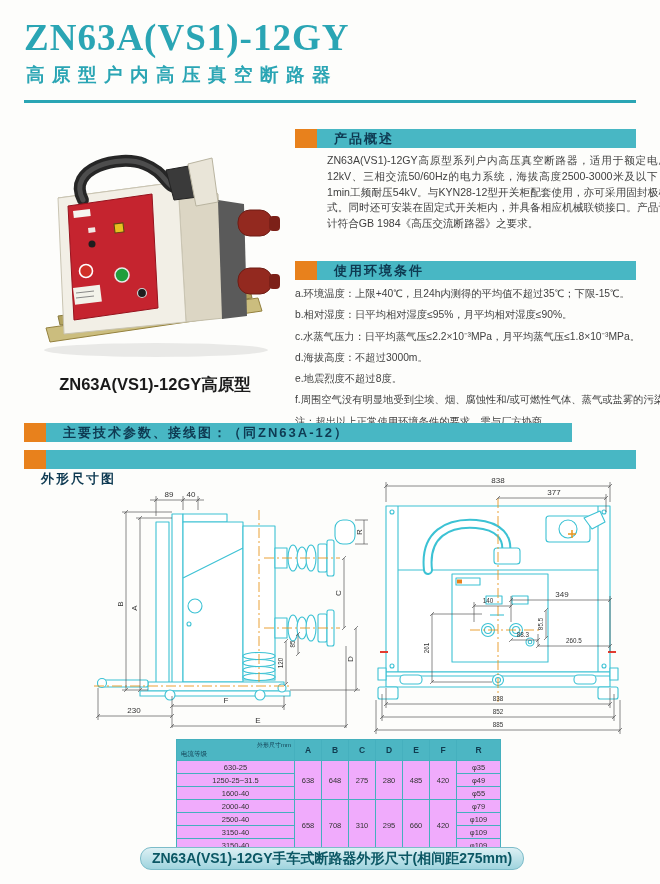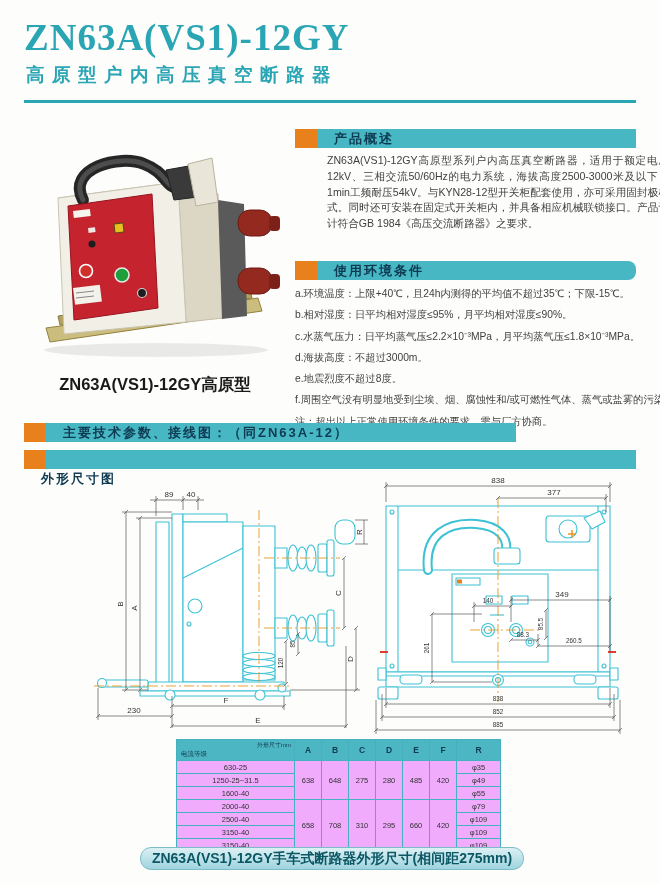--- a/index.html
+++ b/index.html
@@ -117,35 +117,35 @@
     </svg>
   </div>
   <div class="photo-caption">ZN63A(VS1)-12GY高原型</div>
 
   <div class="bar" style="left:295px;top:129px;width:341px;">
     <span class="sq"></span>
     <span class="bar-t">产品概述</span>
   </div>
   <div class="ovw">ZN63A(VS1)-12GY高原型系列户内高压真空断路器，适用于额定电压12kV、三相交流50/60Hz的电力系统，海拔高度2500-3000米及以下，1min工频耐压54kV。与KYN28-12型开关柜配套使用，亦可采用固封极柱式。同时还可安装在固定式开关柜内，并具备相应机械联锁接口。产品设计符合GB 1984《高压交流断路器》之要求。</div>
 
-  <div class="bar" style="left:295px;top:261px;width:341px;border-radius:8px;">
+  <div class="bar" style="left:295px;top:261px;width:341px;">
     <span class="sq"></span>
     <span class="bar-t">使用环境条件</span>
   </div>
   <ul class="env">
     <li>a.环境温度：上限+40℃，且24h内测得的平均值不超过35℃；下限-15℃。</li>
     <li>b.相对湿度：日平均相对湿度≤95%，月平均相对湿度≤90%。</li>
     <li>c.水蒸气压力：日平均蒸气压≤2.2×10⁻³MPa，月平均蒸气压≤1.8×10⁻³MPa。</li>
     <li>d.海拔高度：不超过3000m。</li>
     <li>e.地震烈度不超过8度。</li>
     <li>f.周围空气没有明显地受到尘埃、烟、腐蚀性和/或可燃性气体、蒸气或盐雾的污染。</li>
     <li>注：超出以上正常使用环境条件的要求，需与厂方协商。</li>
   </ul>
 
-  <div class="bar" style="left:24px;top:423px;width:492px;">
+  <div class="bar" style="left:24px;top:423px;width:548px;">
     <span class="sq"></span>
     <span class="bar-t">主要技术参数、接线图：（同ZN63A-12）</span>
   </div>
   <div class="bar" style="left:24px;top:450px;width:612px;flex-direction:column;">
     <span class="sq"></span>
     <span class="bar-t">外形尺寸图</span>
   </div>
 
   <svg class="svg-side" width="288" height="252" viewBox="0 0 288 252">
 

